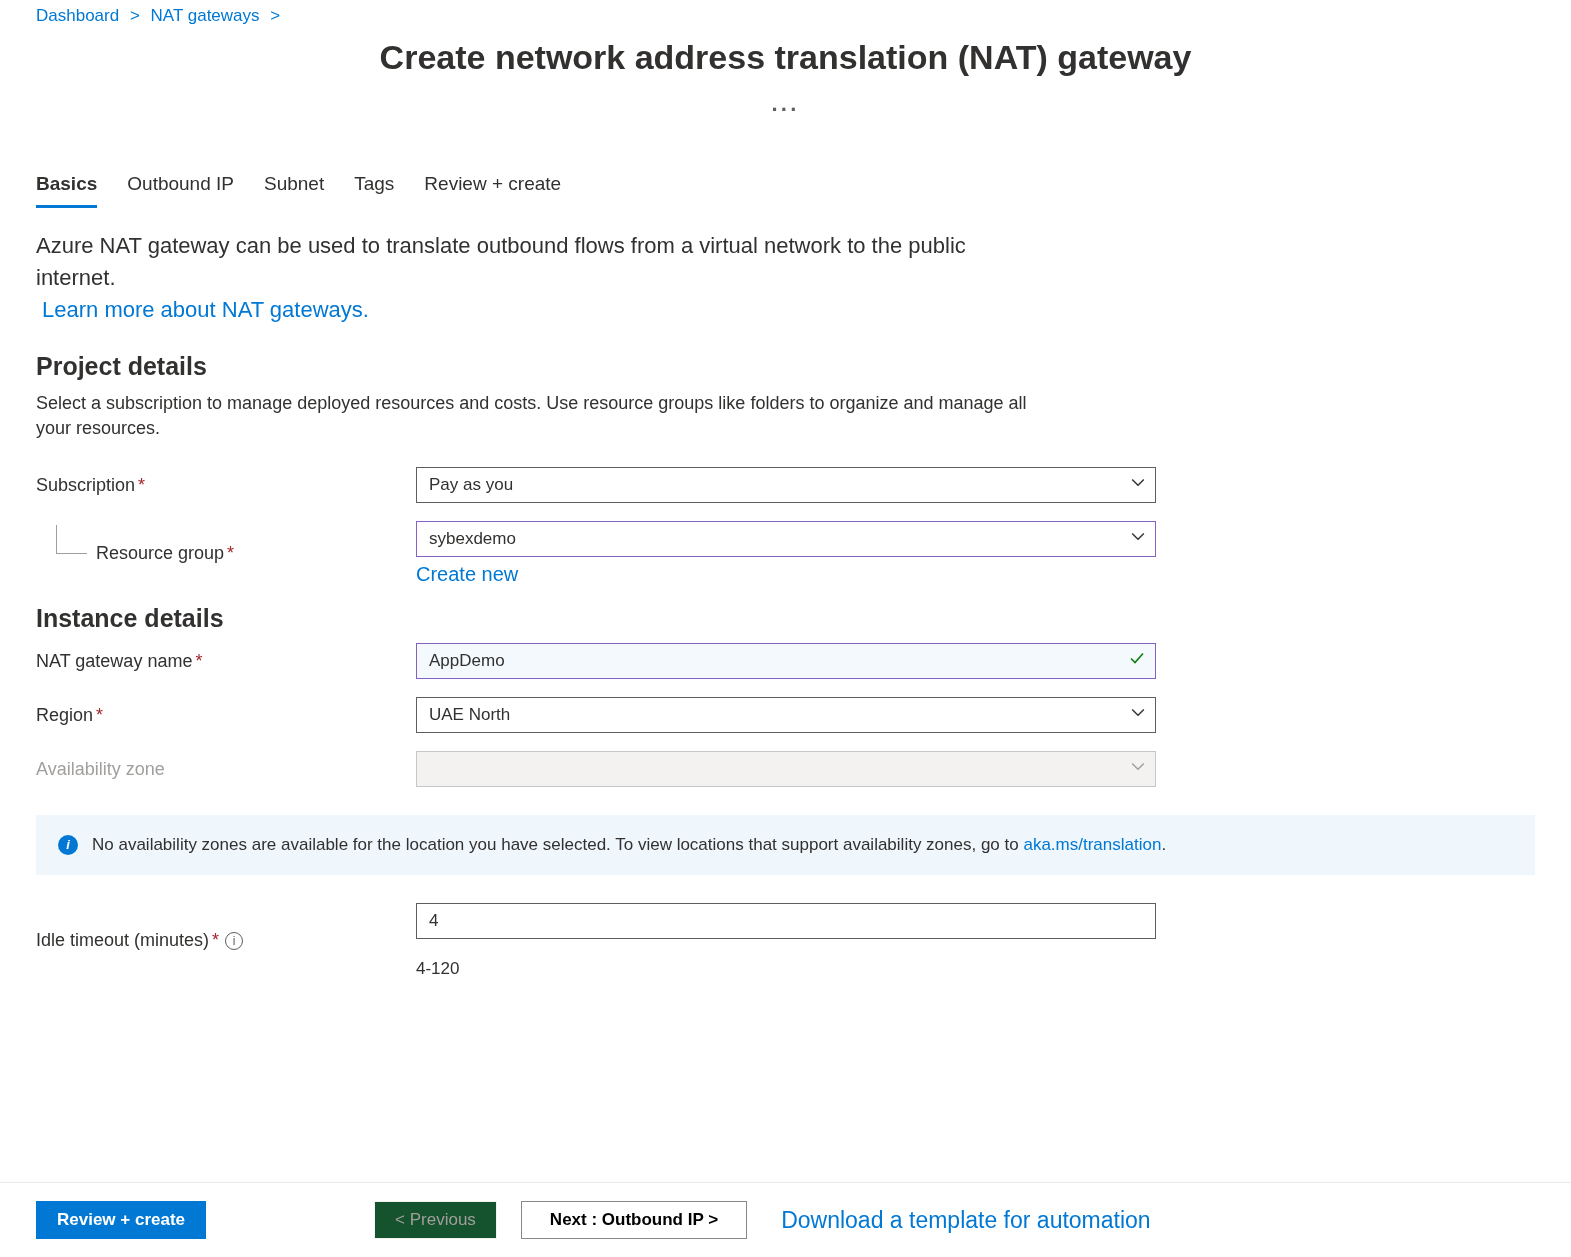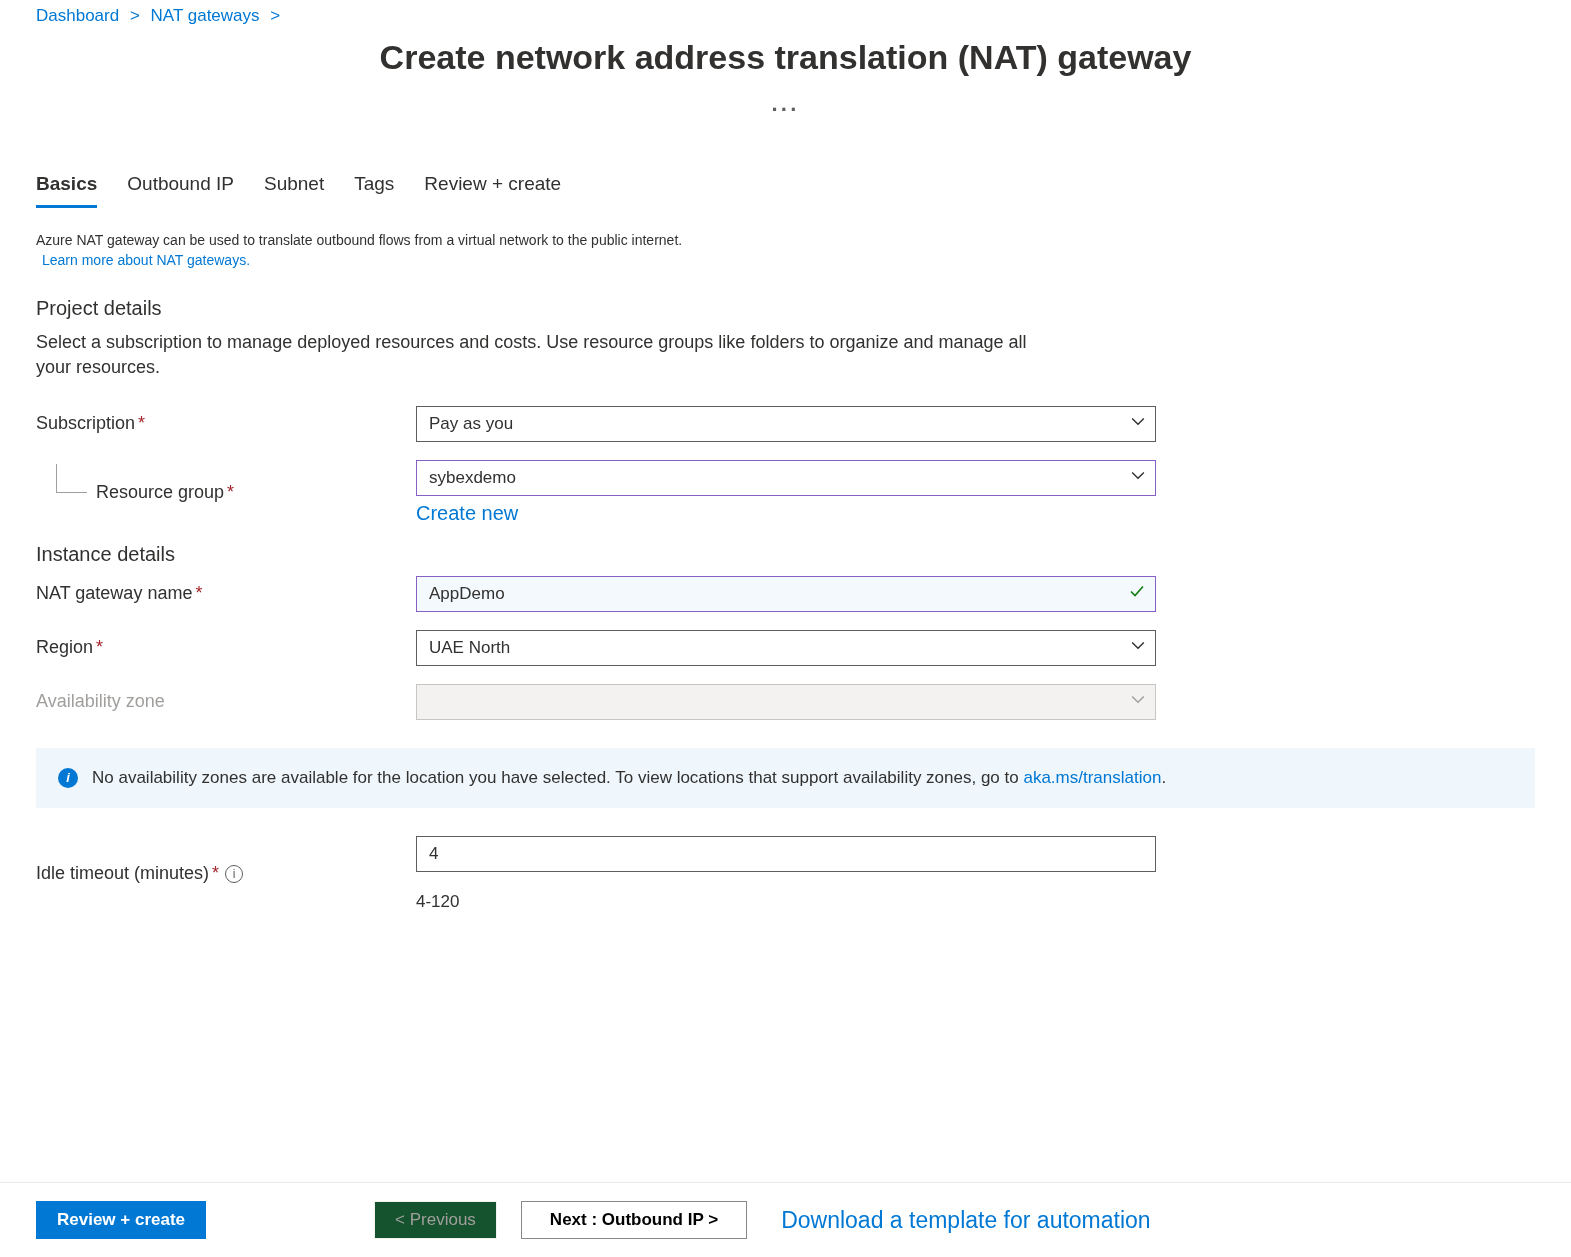--- a/index.html
+++ b/index.html
@@ -37,29 +37,29 @@
     font-size: 19px;
     padding: 0 0 10px 0;
     cursor: pointer;
     color: #323130;
   }
   .tab.active {
     font-weight: 600;
     border-bottom: 3px solid #0078d4;
   }
   .intro {
-    font-size: 14px;
+    font-size: 22px;
     line-height: 1.45;
     margin-bottom: 26px;
     max-width: 1000px;
   }
   .intro a { color: #0078d4; text-decoration: none; margin-left: 6px; }
   h2.section {
-    font-size: 20px;
-    font-weight: 400;
+    font-size: 25px;
+    font-weight: 700;
     margin: 18px 0 10px 0;
   }
   .section-desc {
     font-size: 18px;
     line-height: 1.4;
     margin-bottom: 26px;
     max-width: 1000px;
   }
   .form-row {
     display: flex;

